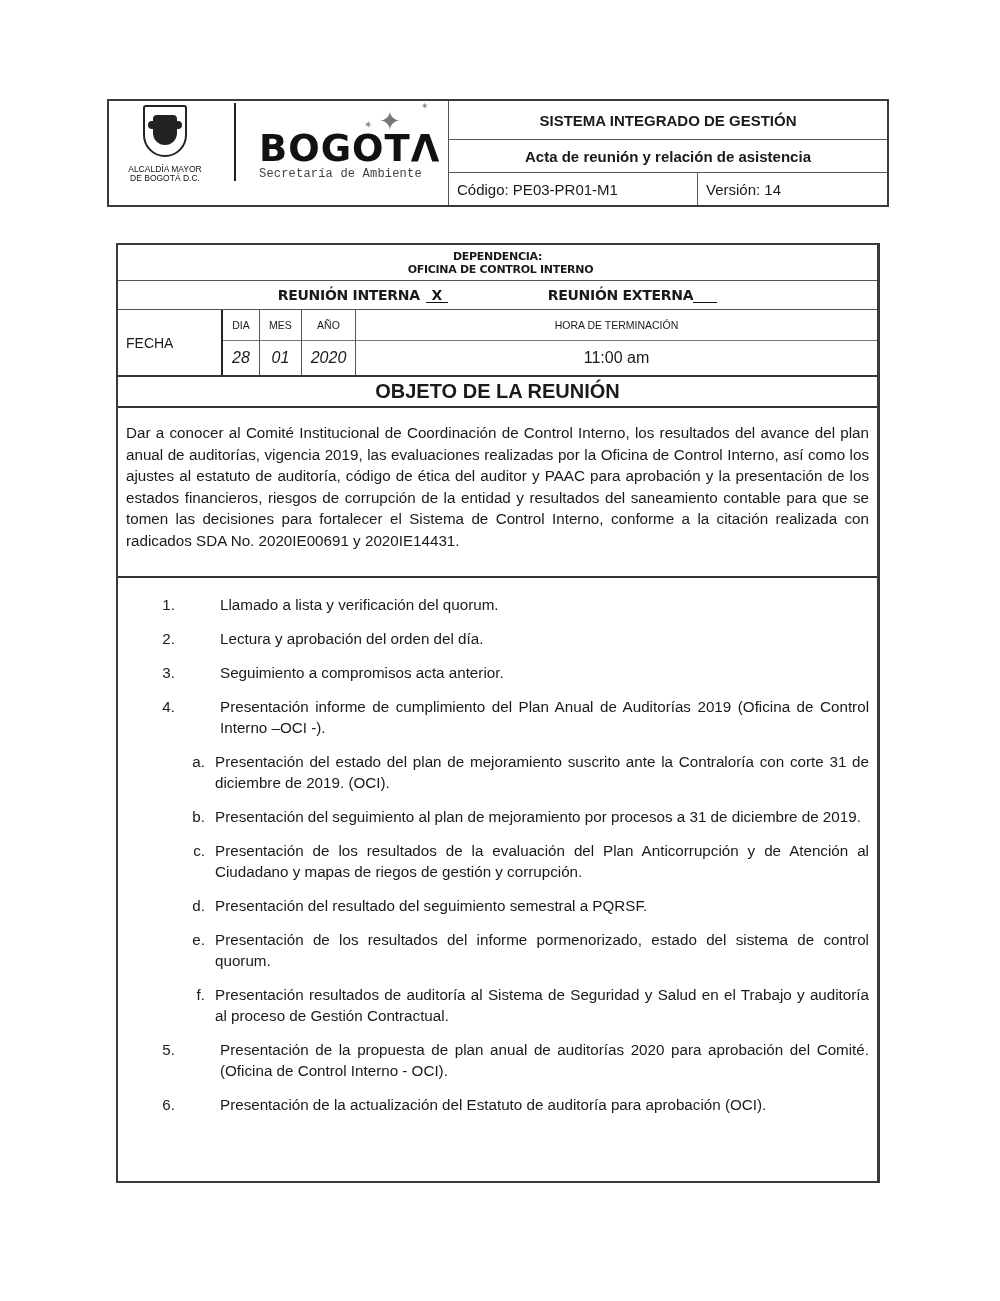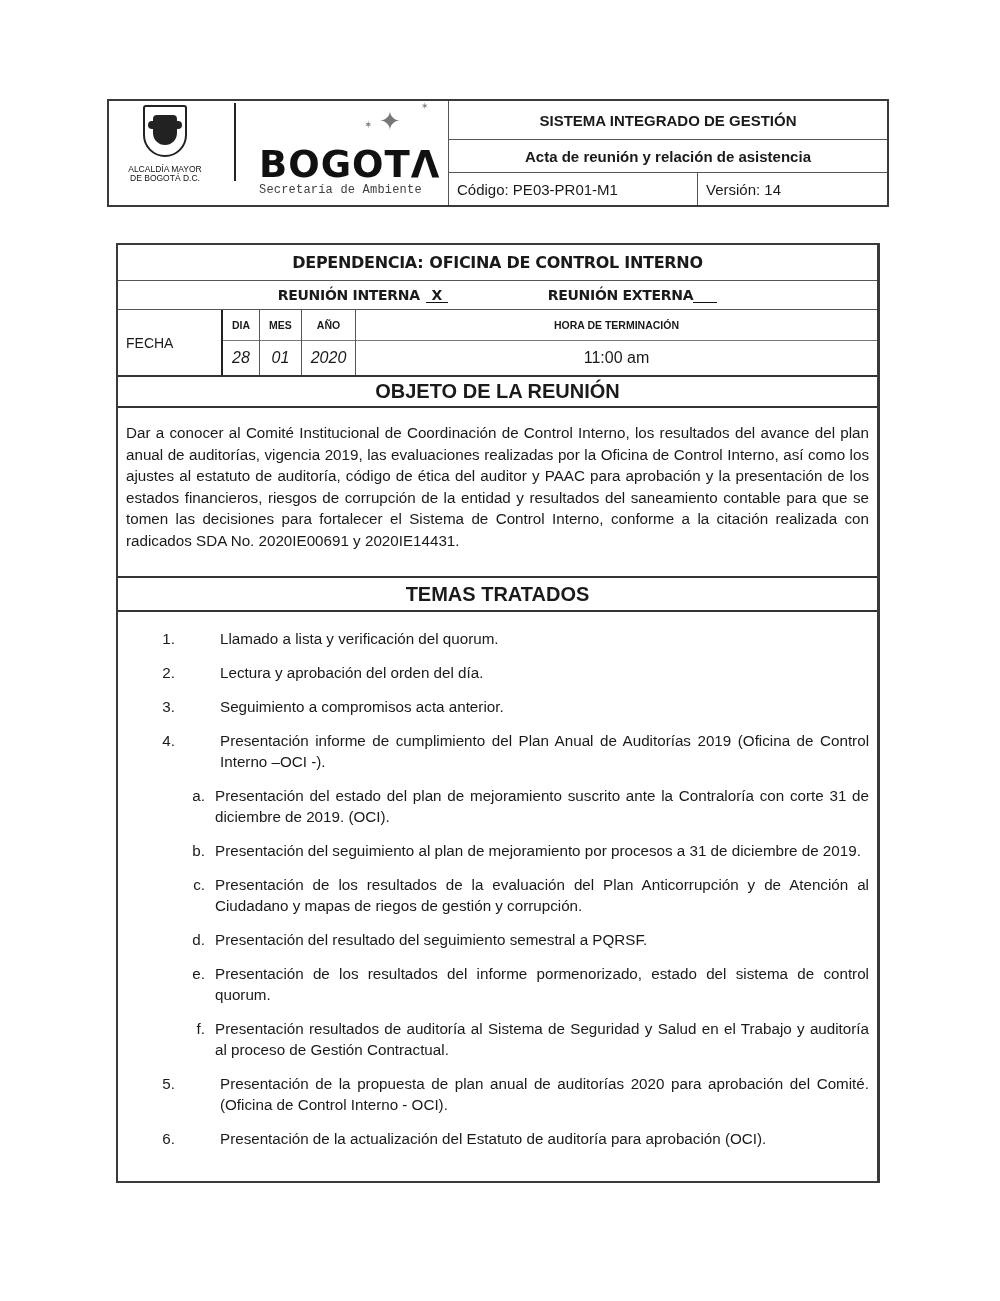--- a/index.html
+++ b/index.html
@@ -11,53 +11,53 @@
     position: absolute; left: 107px; top: 99px; width: 782px; height: 108px;
     border: 2px solid #3a3a3a; display: flex;
   }
   .hdr-logos { width: 340px; height: 100%; position: relative; border-right: 1px solid #555; }
   .alcaldia { position: absolute; left: 6px; top: 4px; width: 100px; text-align: center; }
   .shield { width: 44px; height: 52px; margin: 0 auto; border: 2px solid #222; border-radius: 3px 3px 22px 22px; position: relative; background: #fff; }
   .shield .eagle { position: absolute; left: 8px; top: 8px; width: 24px; height: 30px; background: #222; border-radius: 4px 4px 12px 12px; }
   .shield .eagle::before { content: ""; position: absolute; left: -5px; top: 6px; width: 34px; height: 8px; background: #222; border-radius: 4px; }
   .alc-text { font-size: 8.5px; line-height: 9px; margin-top: 8px; color: #111; }
   .vsep { position: absolute; left: 125px; top: 2px; width: 2px; height: 78px; background: #222; }
-  .bogota { position: absolute; left: 150px; top: 44px; }
+  .bogota { position: absolute; left: 150px; top: 28px; }
   .bogota-word { font-family: "DejaVu Sans", sans-serif; font-weight: bold; font-size: 37px; letter-spacing: 1px; color: #111; line-height: 40px; }
   .bogota-sub { font-size: 12px; color: #404040; margin-top: -2px; letter-spacing: 0.2px; font-family: Liberation Mono, monospace; }
   .star { position: absolute; left: 270px; top: 5px; font-size: 26px; color: #777; }
   .star-s1 { position: absolute; left: 255px; top: 18px; font-size: 10px; color: #777; }
   .star-s2 { position: absolute; left: 312px; top: 0px; font-size: 9px; color: #777; }
 
   .hdr-info { flex: 1; display: flex; flex-direction: column; }
   .hdr-row { display: flex; align-items: center; justify-content: center; border-bottom: 1px solid #555; font-weight: bold; font-size: 15px; }
   .hdr-row.r1 { height: 39px; }
   .hdr-row.r2 { height: 33px; }
   .hdr-row.r3 { flex: 1; border-bottom: none; justify-content: flex-start; font-weight: normal; }
   .hdr-cell { height: 100%; display: flex; align-items: center; padding-left: 8px; font-size: 15px; }
   .hdr-cell.code { width: 249px; border-right: 1px solid #555; }
 
   
   .form {
     position: absolute; left: 116px; top: 243px; width: 764px; height: 940px;
     border: 2px solid #3a3a3a; border-right-width: 3px;
   }
   .row { border-bottom: 1px solid #555; display: flex; align-items: center; justify-content: center; }
-  .dep { height: 36px; font-weight: bold; font-size: 16px; font-family: "DejaVu Sans", sans-serif; letter-spacing: -0.3px; }
+  .dep { height: 36px; font-weight: bold; font-size: 11px; font-family: "DejaVu Sans", sans-serif; letter-spacing: -0.3px; flex-direction: column; }
   .dep span + span { margin-left: 6px; }
   .reu { height: 29px; font-size: 14px; font-weight: bold; font-family: "DejaVu Sans", sans-serif; letter-spacing: -0.3px; }
   .reu .int { margin-right: 100px; }
   .reu .mark { display: inline-block; min-width: 22px; text-align: center; border-bottom: 1.5px solid #111; line-height: 14px; margin-left: 6px; }
   .reu .blank { display: inline-block; width: 24px; border-bottom: 1.5px solid #111; height: 14px; vertical-align: bottom; }
 
   .fecha-row { height: 67px; display: flex; border-bottom: 2px solid #333; }
   .fecha-lbl { width: 105px; display: flex; align-items: center; padding-left: 8px; font-weight: normal; font-size: 14px; border-right: 2px solid #222; }
   .fcol { display: flex; flex-direction: column; border-right: 1px solid #555; }
   .fcol:last-child { border-right: none; }
-  .fcol .top { height: 31px; border-bottom: 1px solid #777; display: flex; align-items: center; justify-content: center; font-size: 10.5px; font-weight: bold; }
+  .fcol .top { height: 31px; border-bottom: 1px solid #777; display: flex; align-items: center; justify-content: center; font-size: 10.5px; font-weight: normal; }
   .fcol .bot { flex: 1; display: flex; align-items: center; justify-content: center; font-size: 16px; }
   .fcol .bot.it { font-style: italic; }
   .c-dia { width: 37px; } .c-mes { width: 42px; } .c-ano { width: 54px; }
   .c-ini { width: 247px; } .c-fin { flex: 1; }
 
   .section-title { height: 31px; border-bottom: 2px solid #333; font-weight: bold; font-size: 20px; }
 
   .objeto-body { padding: 14px 8px 14px 8px; font-size: 15.2px; line-height: 21.6px; text-align: justify; border-bottom: 2px solid #333; height: 170px; }
 
   .temas-title { height: 34px; border-bottom: 2px solid #333; font-weight: bold; font-size: 20px; }
@@ -134,21 +134,20 @@
     </div>
     <div class="fcol c-fin">
       <div class="top">HORA DE TERMINACIÓN</div>
       <div class="bot">11:00 am</div>
     </div>
   </div>
 
   <div class="row section-title">OBJETO DE LA REUNIÓN</div>
   <div class="objeto-body">Dar a conocer al Comité Institucional de Coordinación de Control Interno, los resultados del avance del plan anual de auditorías, vigencia 2019, las evaluaciones realizadas por la Oficina de Control Interno, así como los ajustes al estatuto de auditoría, código de ética del auditor y PAAC para aprobación y la presentación de los estados financieros, riesgos de corrupción de la entidad y resultados del saneamiento contable para que se tomen las decisiones para  fortalecer el Sistema de Control Interno, conforme a la citación realizada con radicados SDA No. 2020IE00691 y 2020IE14431.</div>
 
-  <div class="row temas-title">TEMAS TRATADOS</div>
 
   <div class="temas-list">
     <div class="item">
       <span class="num">1.</span>
       <span class="txt">Llamado a lista y verificación del quorum.</span>
     </div>
     <div class="item">
       <span class="num">2.</span>
       <span class="txt">Lectura y aprobación del orden del día.</span>
     </div>

